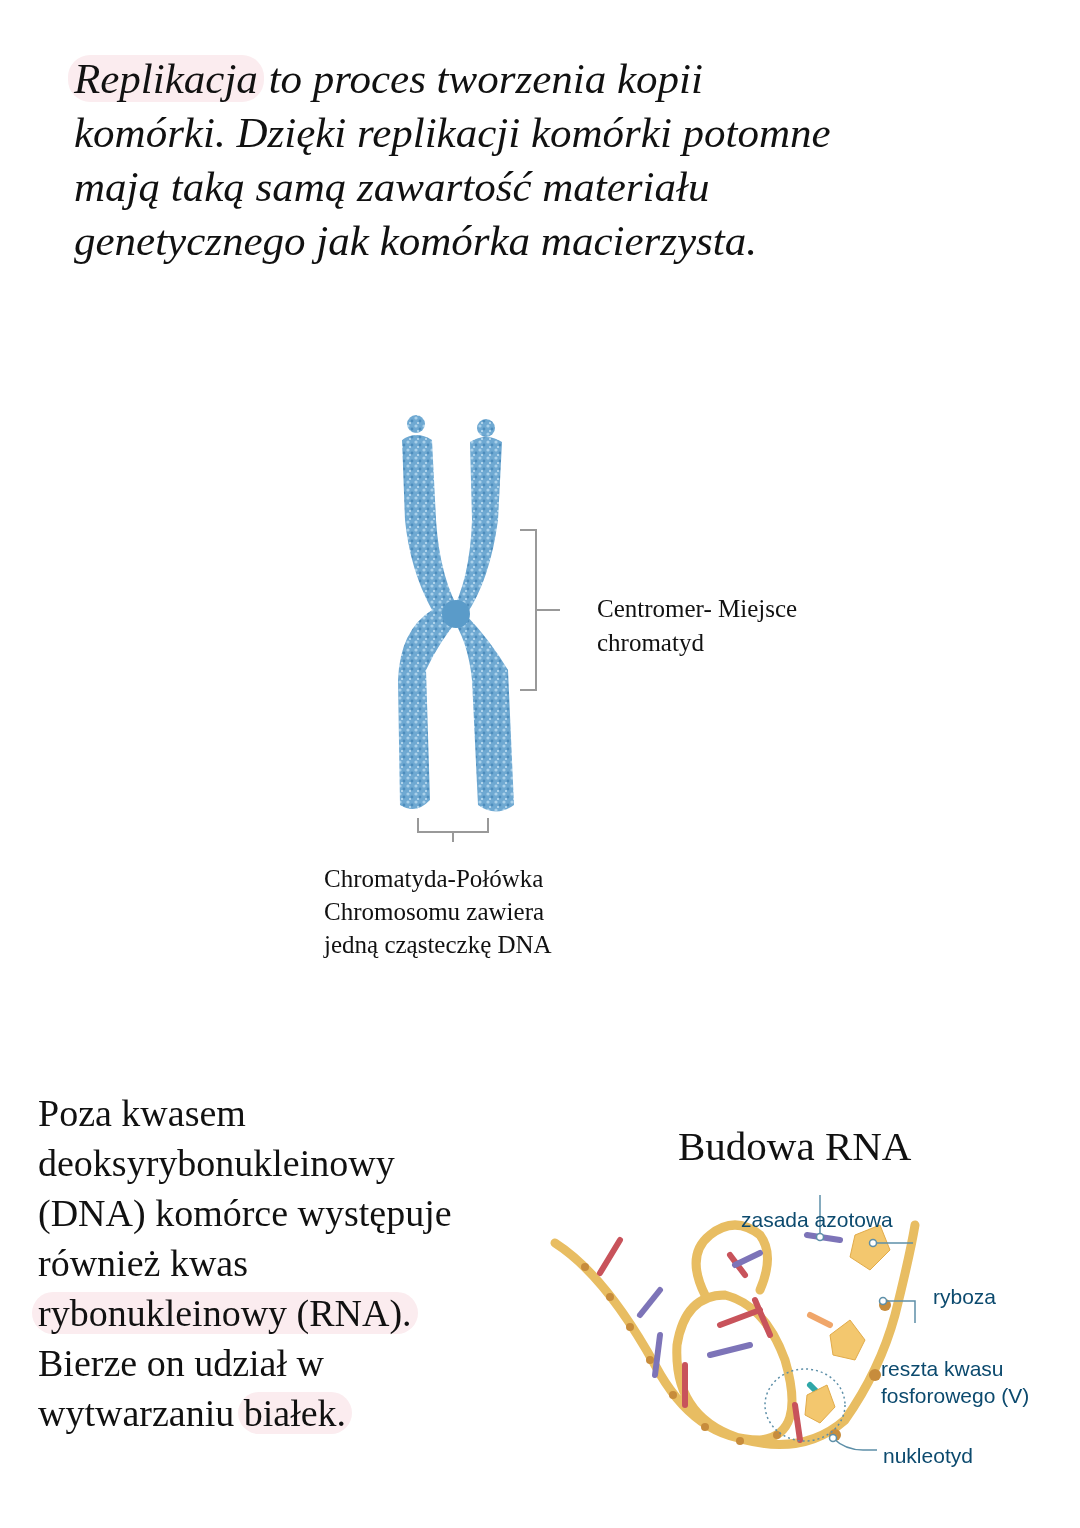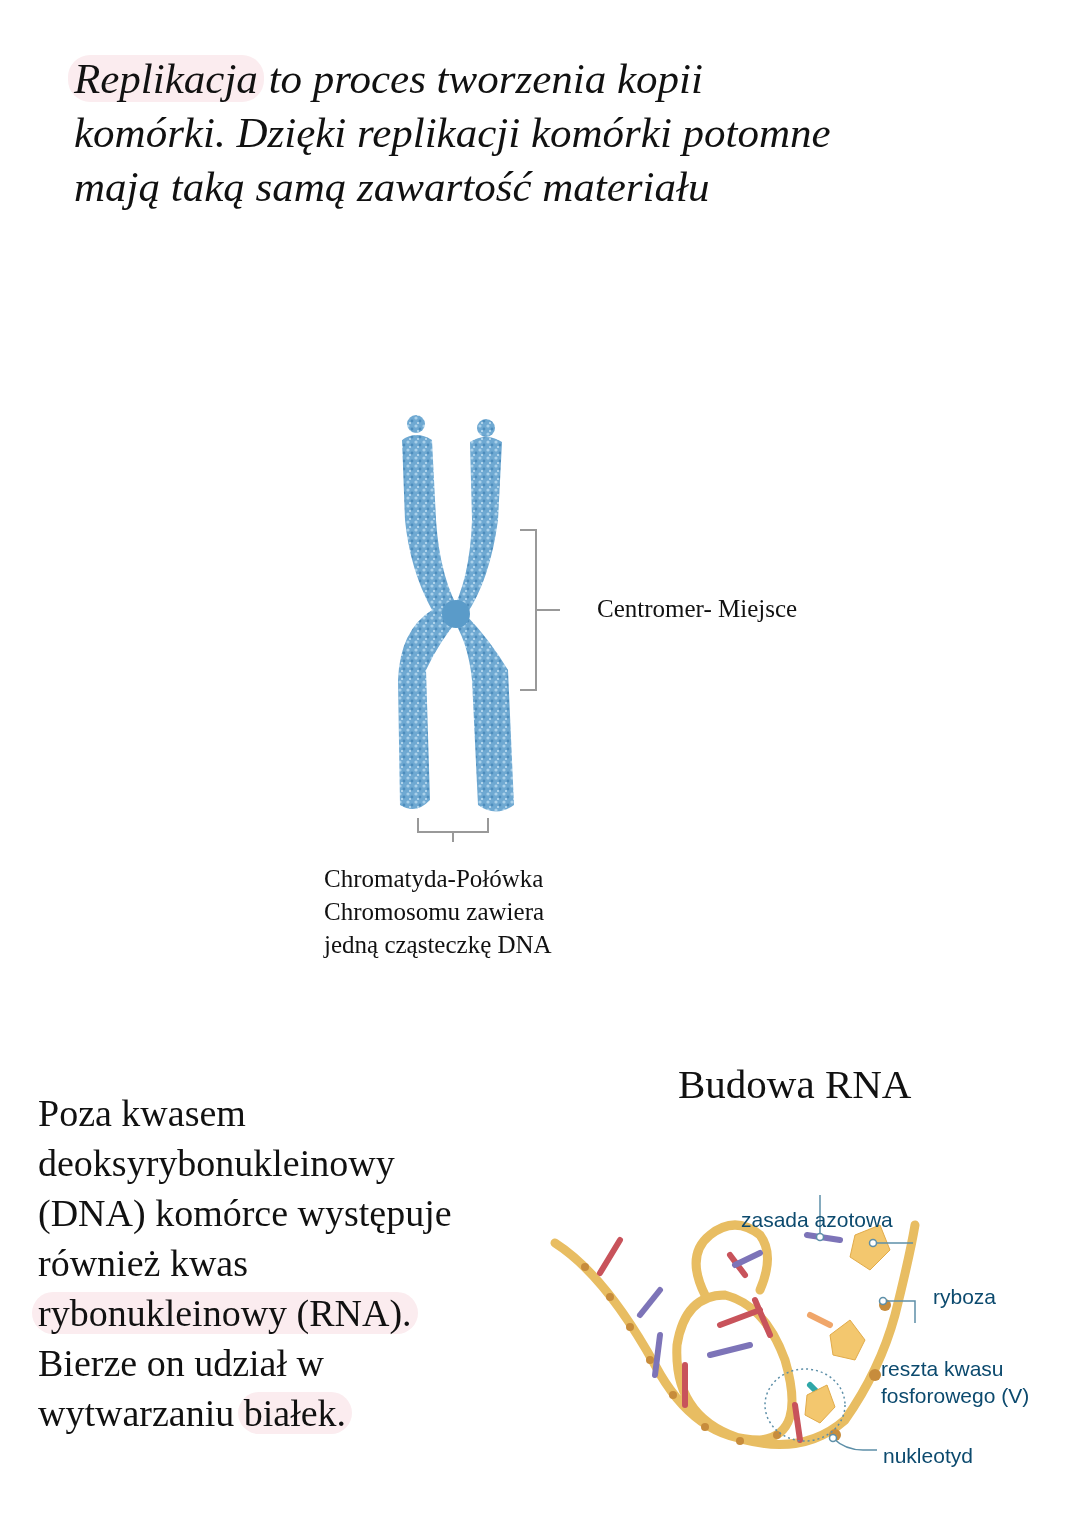--- a/index.html
+++ b/index.html
@@ -61,21 +61,21 @@
       left: 38px;
       top: 1088px;
       width: 520px;
       font-size: 38px;
       line-height: 50px;
     }
     #rna-text .line { display: block; white-space: nowrap; }
     #rna-title {
       position: absolute;
       left: 678px;
-      top: 1059px;
+      top: 1121px;
       font-size: 41px;
       line-height: 50px;
       white-space: nowrap;
     }
     #rna-diagram {
       position: absolute;
       left: 545px;
       top: 1195px;
       width: 535px;
       height: 310px;
@@ -89,20 +89,21 @@
       white-space: nowrap;
     }
   </style>
 </head>
 <body>
 
 <div id="intro">
   <span class="line"><span class="hl">Replikacja</span><span> to proces tworzenia kopii</span></span>
   <span class="line">komórki. Dzięki replikacji komórki potomne</span>
   <span class="line">mają taką samą zawartość materiału</span>
+  <span class="line">genetycznego jak komórka macierzysta.</span>
 </div>
 
 <svg id="chromosome" viewBox="0 0 240 450" xmlns="http://www.w3.org/2000/svg">
   <defs>
     <pattern id="speckle" width="8" height="8" patternUnits="userSpaceOnUse">
       <rect width="8" height="8" fill="#6fa9d2"></rect>
       <circle cx="2" cy="2" r="1.6" fill="#a9d0ea"></circle>
       <circle cx="6" cy="5" r="1.4" fill="#4d8dbd"></circle>
       <circle cx="4" cy="7" r="1" fill="#c3e0f2"></circle>
     </pattern>
@@ -123,20 +124,21 @@
   </g>
 
   <g stroke="#999" stroke-width="2" fill="none">
     <path d="M68 418 L68 432 L138 432 L138 418"></path>
     <path d="M103 432 L103 442"></path>
   </g>
 </svg>
 
 <div id="centromer-label">
   <span class="lbl-line">Centromer- Miejsce</span>
+  <span class="lbl-line">chromatyd</span>
 </div>
 
 <div id="chromatid-label">
   <span class="lbl-line">Chromatyda-Połówka</span>
   <span class="lbl-line">Chromosomu zawiera</span>
   <span class="lbl-line">jedną cząsteczkę DNA</span>
 </div>
 
 <div id="rna-text">
   <span class="line">Poza kwasem</span>

